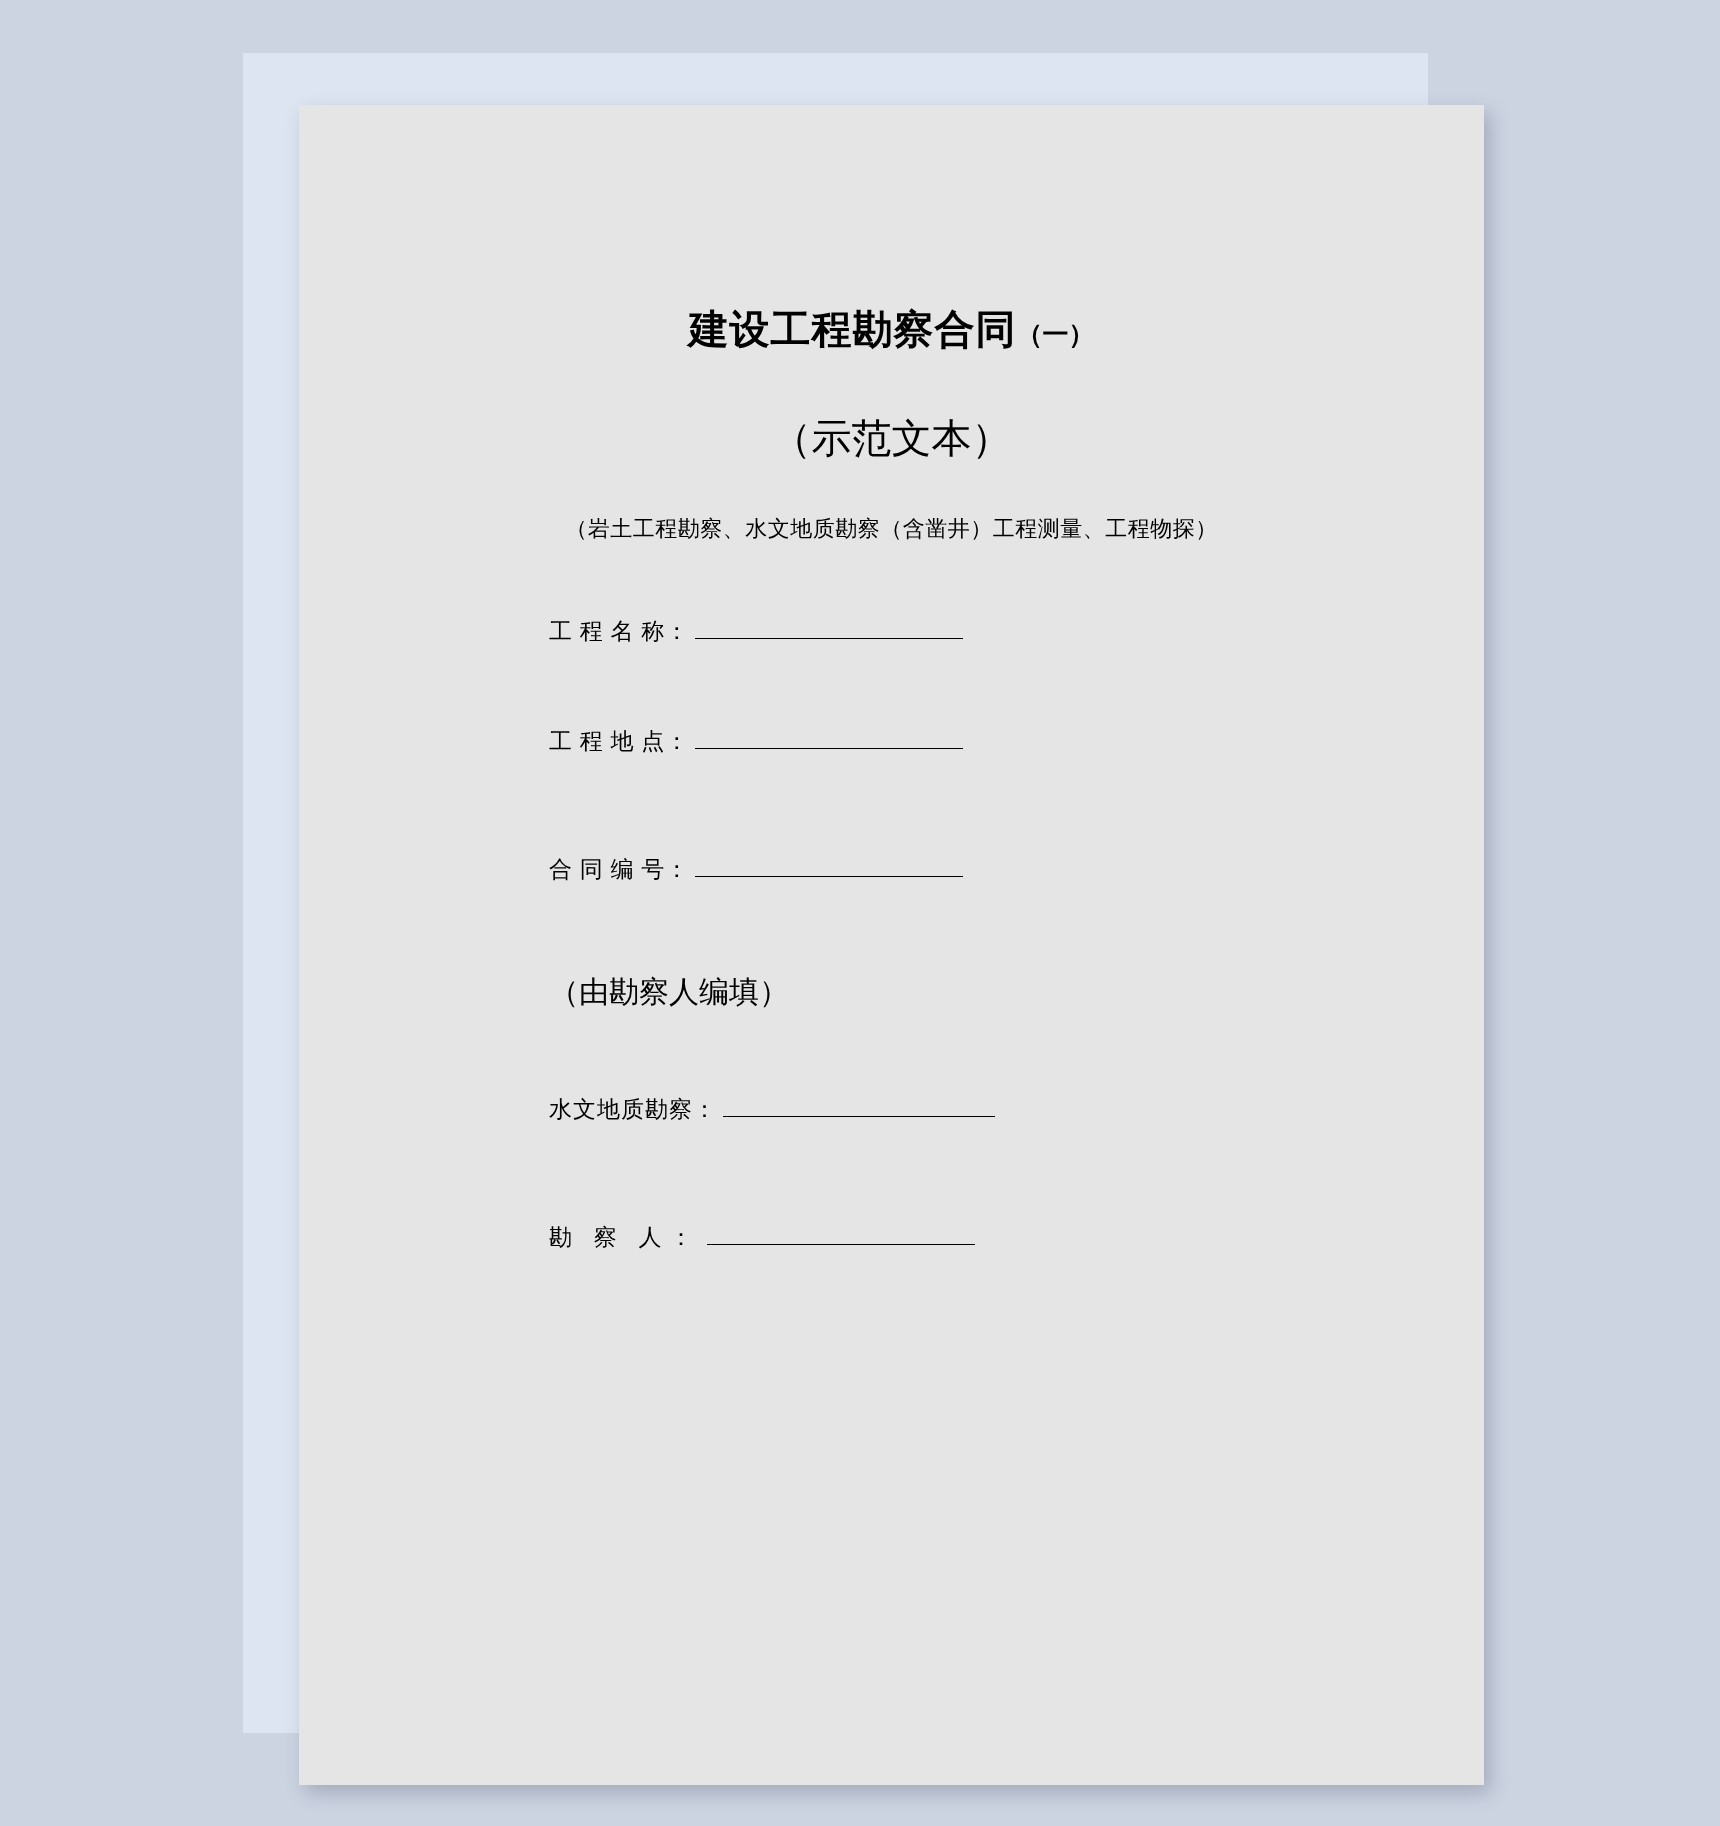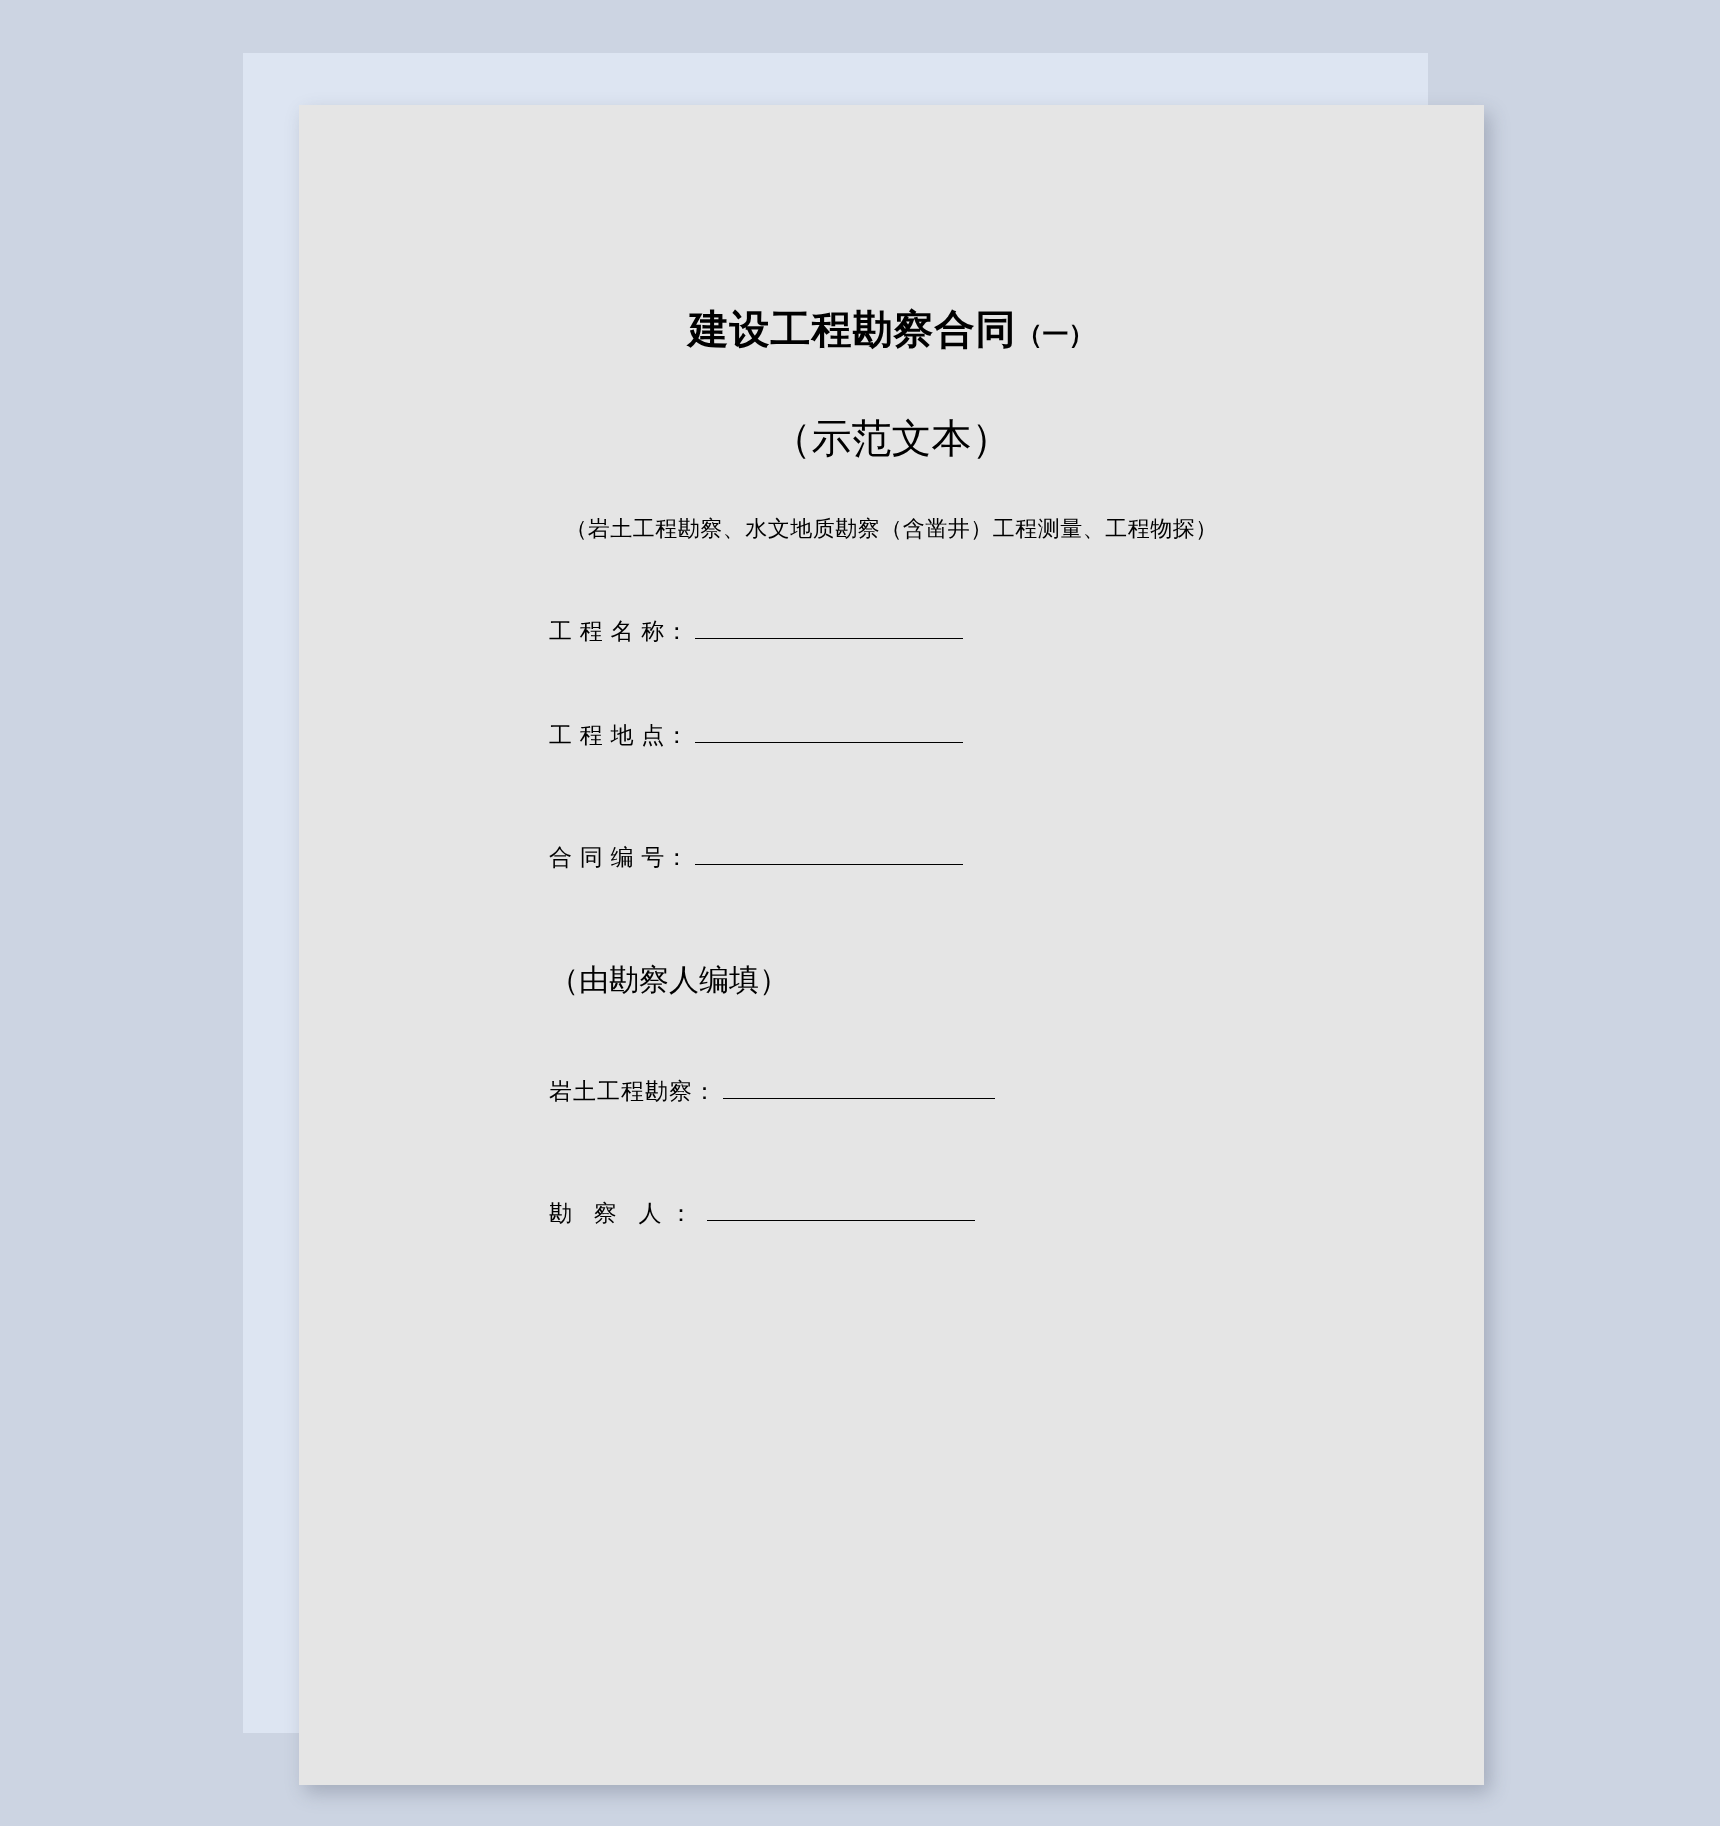--- a/index.html
+++ b/index.html
@@ -78,21 +78,21 @@
     font-family: Liberation Serif, serif;
   }
 
   .fields {
     margin-top: 72px;
   }
 
   .field-row {
     display: flex;
     align-items: baseline;
-    margin-top: 12px;
+    margin-top: 18px;
     height: 110px;
     padding-left: 190px;
   }
   .field-row.first { height: 92px; }
 
   .field-label {
     font-size: 23px;
     color: #000;
     white-space: nowrap;
     letter-spacing: 1px;
@@ -146,21 +146,21 @@
       </div>
 
       <div class="field-row">
         <span class="field-label">合 同 编 号：</span>
         <span class="field-line"></span>
       </div>
 
       <div class="note-row">（由勘察人编填）</div>
 
       <div class="field-row">
-        <span class="field-label">岩土工程勘察：</span>
+        <span class="field-label">水文地质勘察：</span>
         <span class="field-line wide"></span>
       </div>
 
 
       <div class="field-row">
         <span class="field-label spaced">勘 察 人：</span>
         <span class="field-line"></span>
       </div>
 
 

